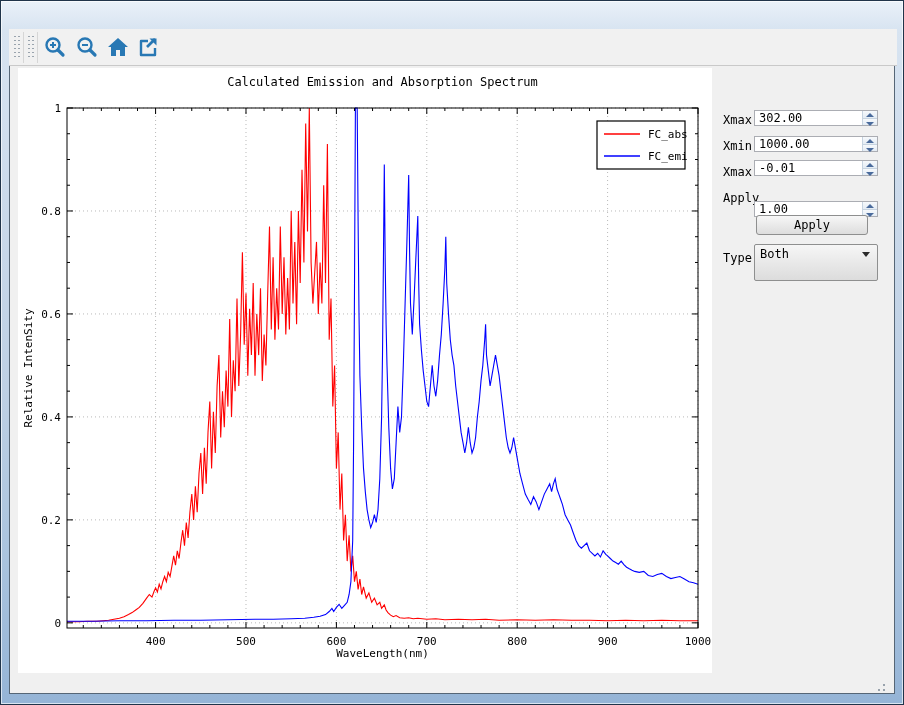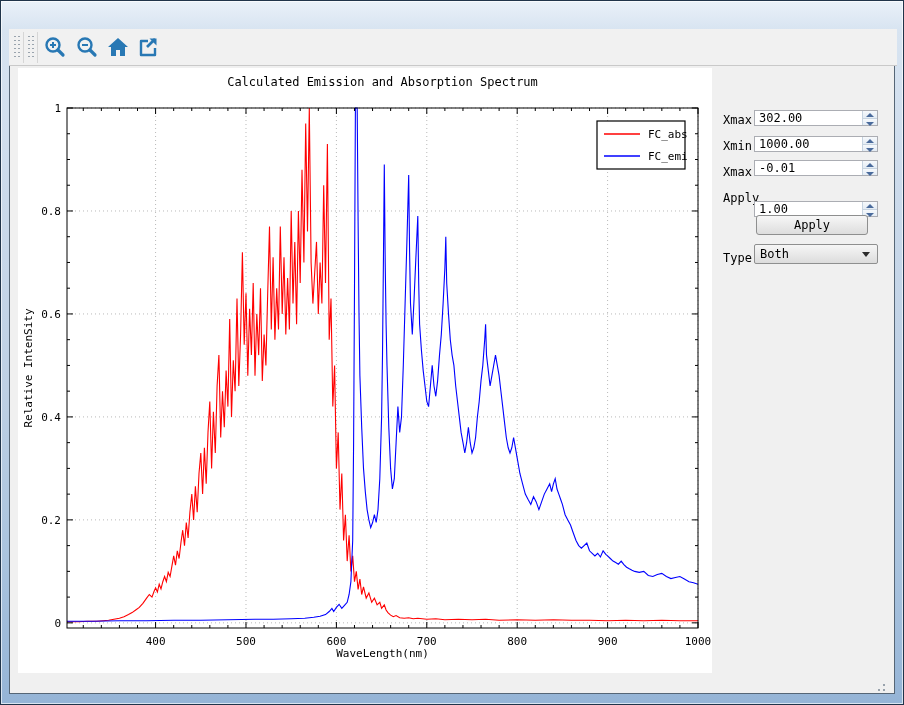--- a/index.html
+++ b/index.html
@@ -62,21 +62,21 @@
     font:12px "DejaVu Sans Mono",monospace;color:#000;background:transparent;}
   .spinbtns{width:15px;border-left:1px solid #c6d3e0;display:flex;flex-direction:column;}
   .sb{flex:1;position:relative;background:linear-gradient(180deg,#f6f9fc,#e4ecf4);cursor:pointer;}
   .sb.up{border-bottom:1px solid #c6d3e0;}
   .tri-up,.tri-dn{position:absolute;left:3px;width:0;height:0;border-left:4px solid transparent;border-right:4px solid transparent;}
   .tri-up{top:2px;border-bottom:4px solid #4a6b9c;}
   .tri-dn{top:3px;border-top:4px solid #4a6b9c;}
   .apply-btn{position:absolute;left:755px;top:214px;width:112px;height:20px;
     background:linear-gradient(180deg,#f7f7f7,#dddddd);border:1px solid #8e8f8f;border-radius:3px;
     font:12px "DejaVu Sans Mono",monospace;color:#000;cursor:pointer;}
-  .combo{position:absolute;left:753px;top:243px;width:124px;height:20px;
+  .combo{position:absolute;left:753px;top:243px;width:124px;height:37px;
     background:linear-gradient(180deg,#f6f6f6,#dcdcdc);border:1px solid #8e8f8f;border-radius:2px;
     font:12px "DejaVu Sans Mono",monospace;line-height:18px;padding-left:5px;color:#000;cursor:pointer;}
   .combo-arrow{position:absolute;right:7px;top:7px;width:0;height:0;
     border-left:4px solid transparent;border-right:4px solid transparent;border-top:5px solid #2b2b2b;}
   .resize-grip{position:absolute;left:872px;top:678px;width:14px;height:14px;
     background:
       radial-gradient(circle at 11px 11px,#98a2ac 1.2px,transparent 1.4px),
       radial-gradient(circle at 11px 6px,#98a2ac 1.2px,transparent 1.4px),
       radial-gradient(circle at 6px 11px,#98a2ac 1.2px,transparent 1.4px);
     cursor:nwse-resize;}

